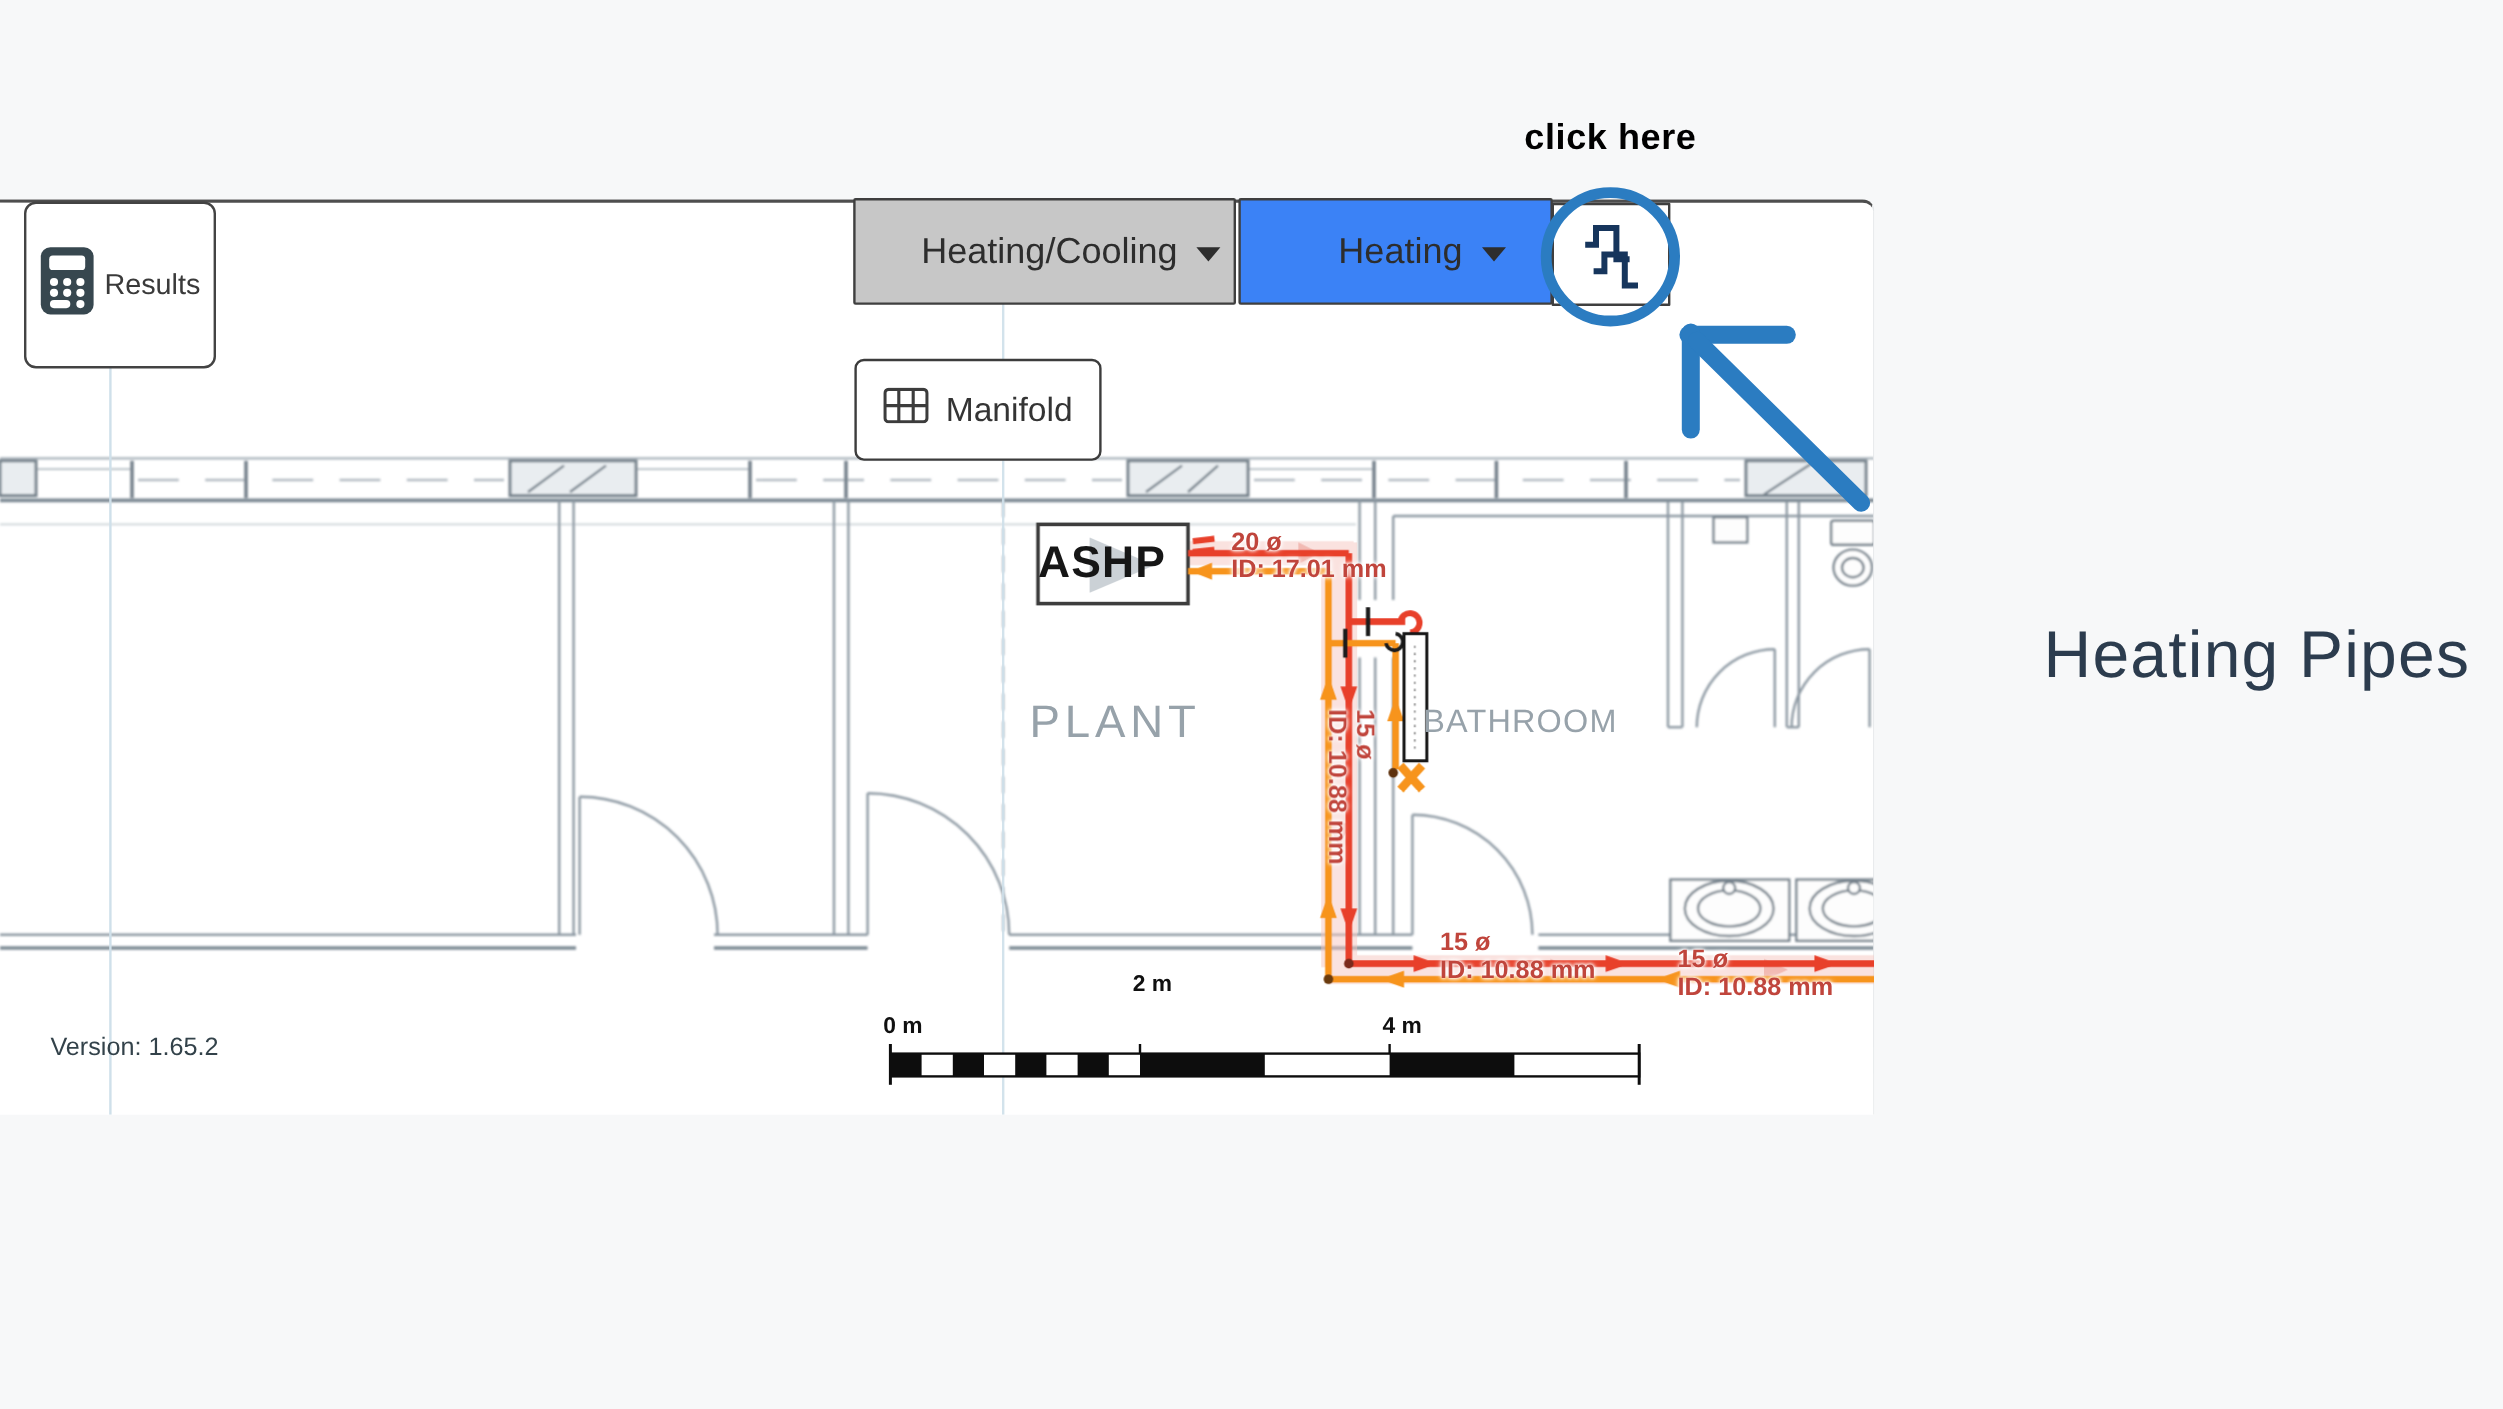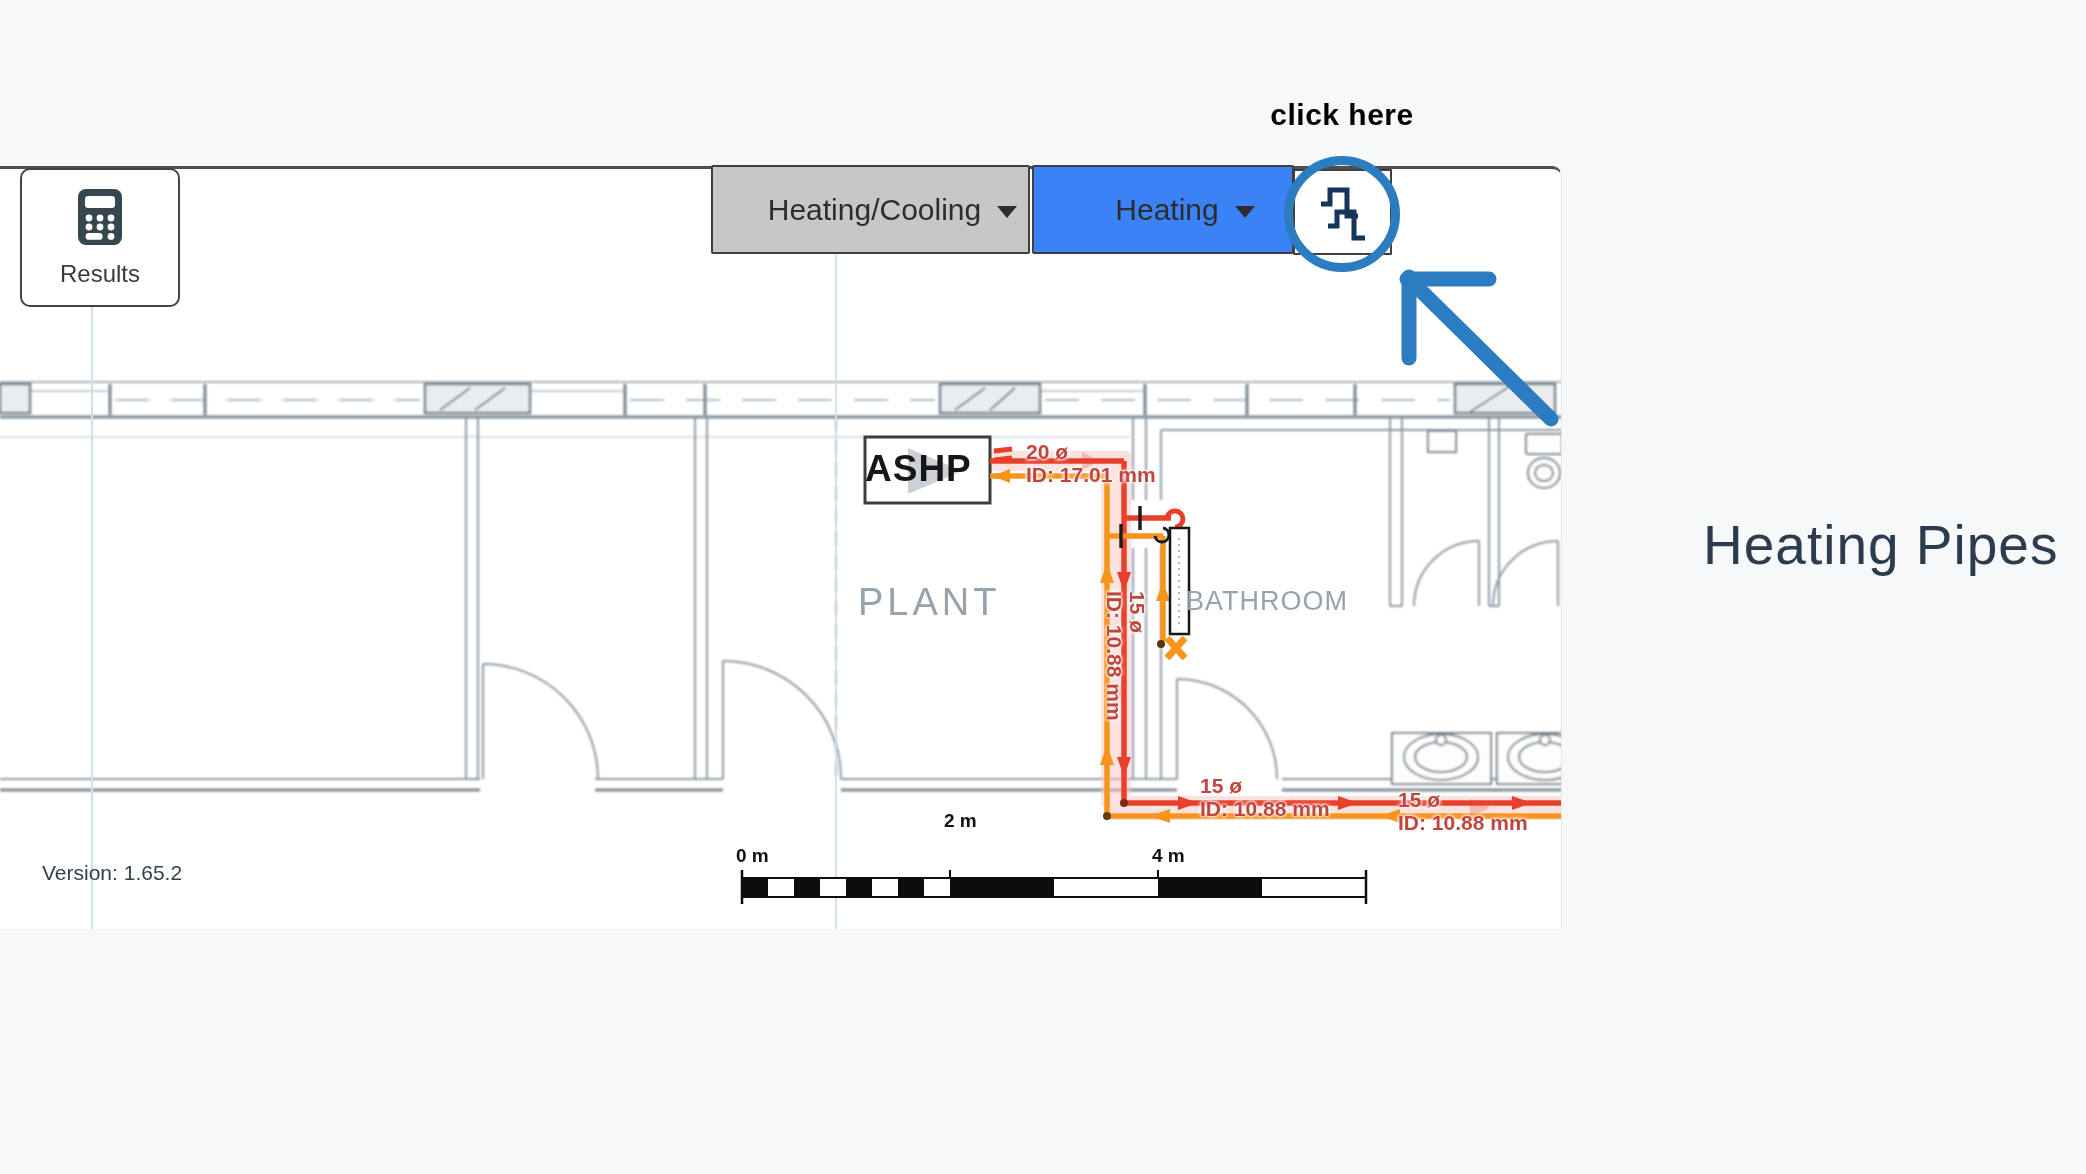--- a/index.html
+++ b/index.html
@@ -21,21 +21,21 @@
   .slabel{font-size:19px;font-weight:600;color:#101010;filter:blur(0.3px);}
   #ashp-label{width:125px;height:66px;line-height:64px;text-align:left;
     font-size:37px;font-weight:700;color:#161616;letter-spacing:1px;filter:blur(0.5px);}
   #version-label{font-size:21px;color:#33424a;filter:none;}
 
   
   .btn{position:absolute;display:flex;align-items:center;justify-content:center;
     box-sizing:border-box;background:#fff;border:2px solid #434343;color:#3a3a3a;
     z-index:20;cursor:pointer;}
   #results-btn{left:20px;top:168px;width:160px;height:139px;border-radius:10px;
-    flex-direction:column;gap:8px;font-size:24px;}
+    flex-direction:row;gap:8px;font-size:24px;}
   .dd{height:89px;top:165px;border:2.5px solid #3f3f3f;border-radius:2px;
     font-size:30px;color:#2d2d2d;gap:16px;padding-left:44px;}
   #dd-system{left:711px;width:319px;background:#c7c7c7;}
   #dd-mode{left:1032px;width:262px;background:#3b82f6;}
   #pipes-btn{left:1293px;top:169px;width:99px;height:86px;border:2px solid #3f3f3f;border-radius:1px;}
   #manifold-btn{left:712px;top:299px;width:206px;height:85px;border-radius:8px;
     font-size:28px;gap:14px;border:2.5px solid #3c3c3c;color:#343434;}
   .caret{width:0;height:0;border-left:10px solid transparent;
     border-right:10px solid transparent;border-top:12px solid #2d2d2d;margin-top:4px;}
 
@@ -313,18 +313,29 @@
 
   <button class="btn" id="pipes-btn">
     <span>
       <svg width="52" height="62" viewBox="0 0 52 62" fill="none" stroke="#16355c" stroke-width="5" stroke-linejoin="miter">
         <path d="M4,24 h9 v-14 h17 v26 h11"></path>
         <path d="M11,46 h9 v-14 h17 v26 h11"></path>
       </svg>
     </span>
   </button>
 
+  <button class="btn" id="manifold-btn">
+    <span>
+      <svg width="38" height="30" viewBox="0 0 38 30" fill="none" stroke="#3c3c3c" stroke-width="2.6">
+        <rect x="1.5" y="1.5" width="35" height="27" rx="3"></rect>
+        <line x1="13" y1="1.5" x2="13" y2="28.5"></line>
+          <line x1="25" y1="1.5" x2="25" y2="28.5"></line>
+        <line x1="1.5" y1="15" x2="36.5" y2="15"></line>
+      </svg>
+    </span>
+    <span>Manifold</span>
+  </button>
 
   <div id="click-here">click here</div>
   <div id="halo-circle"></div>
   <div id="insert-pipes">Heating Pipes</div>
 
 </div>
 
 </body></html>

